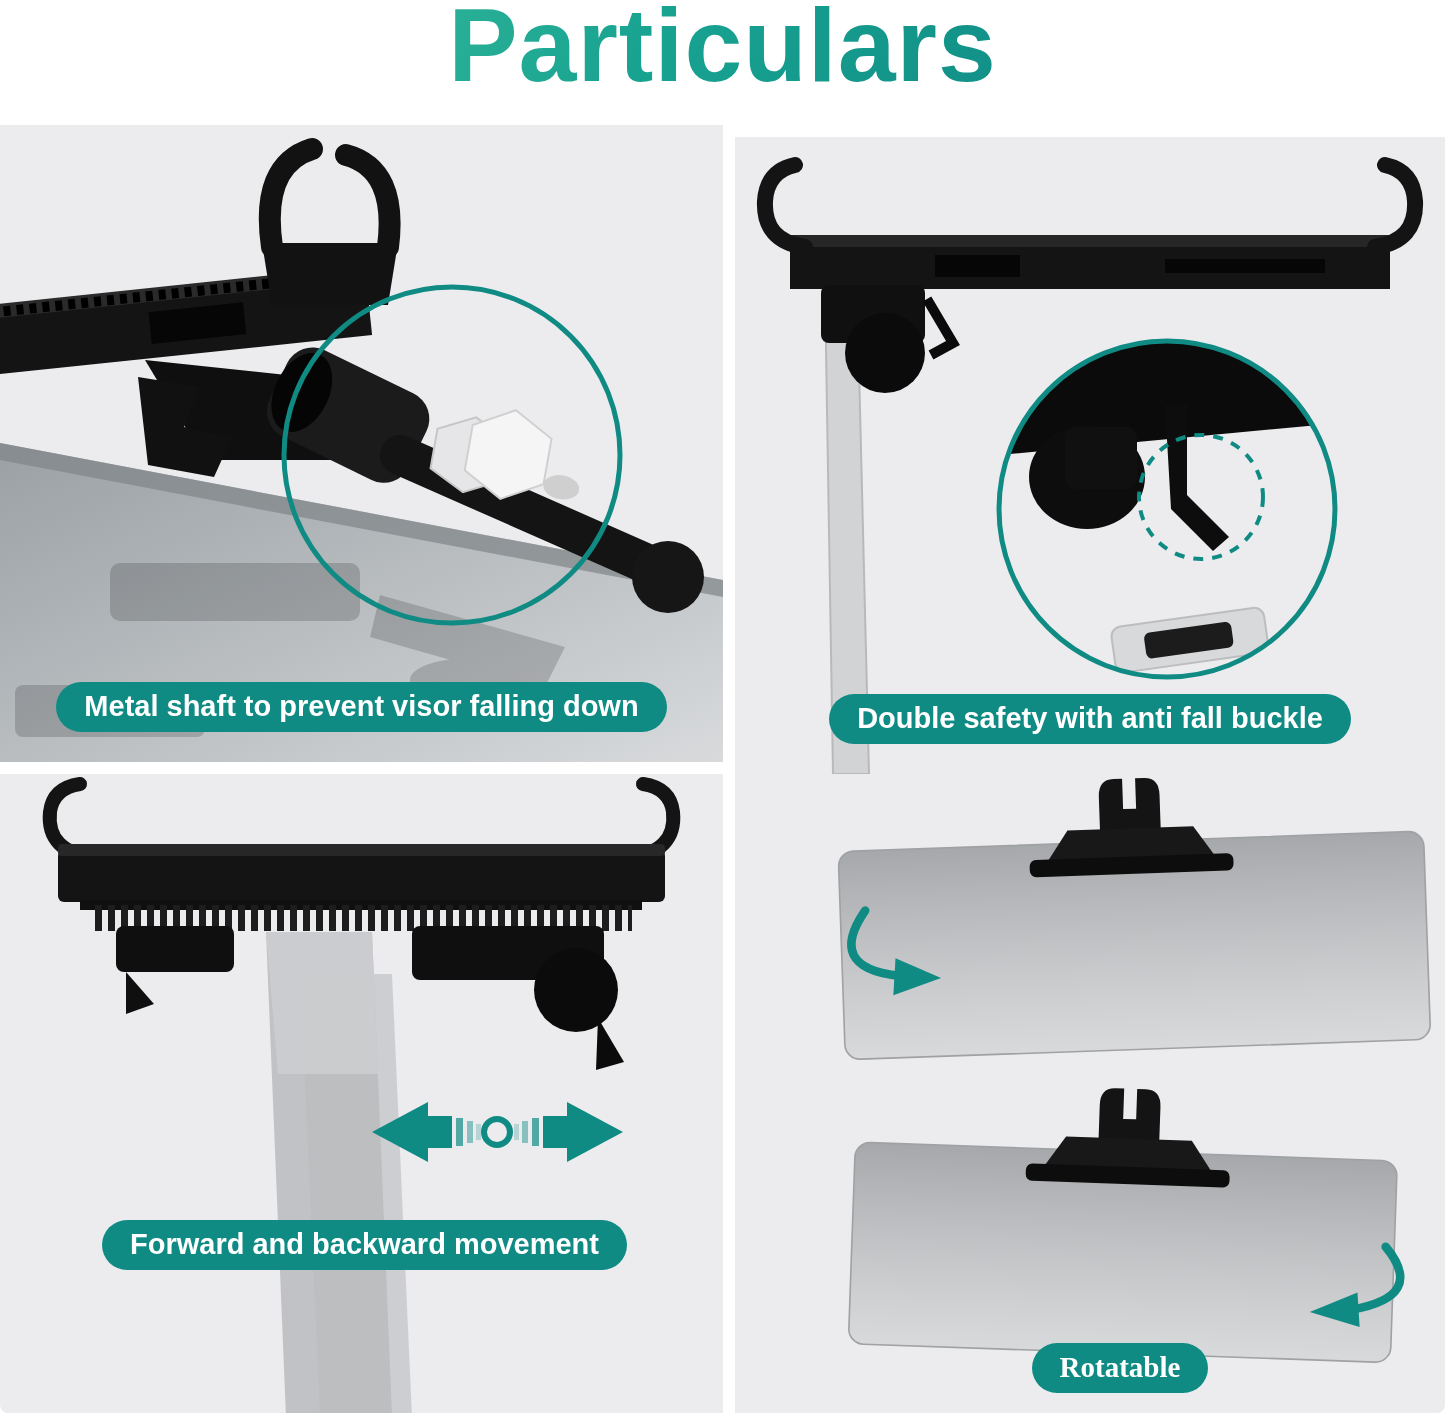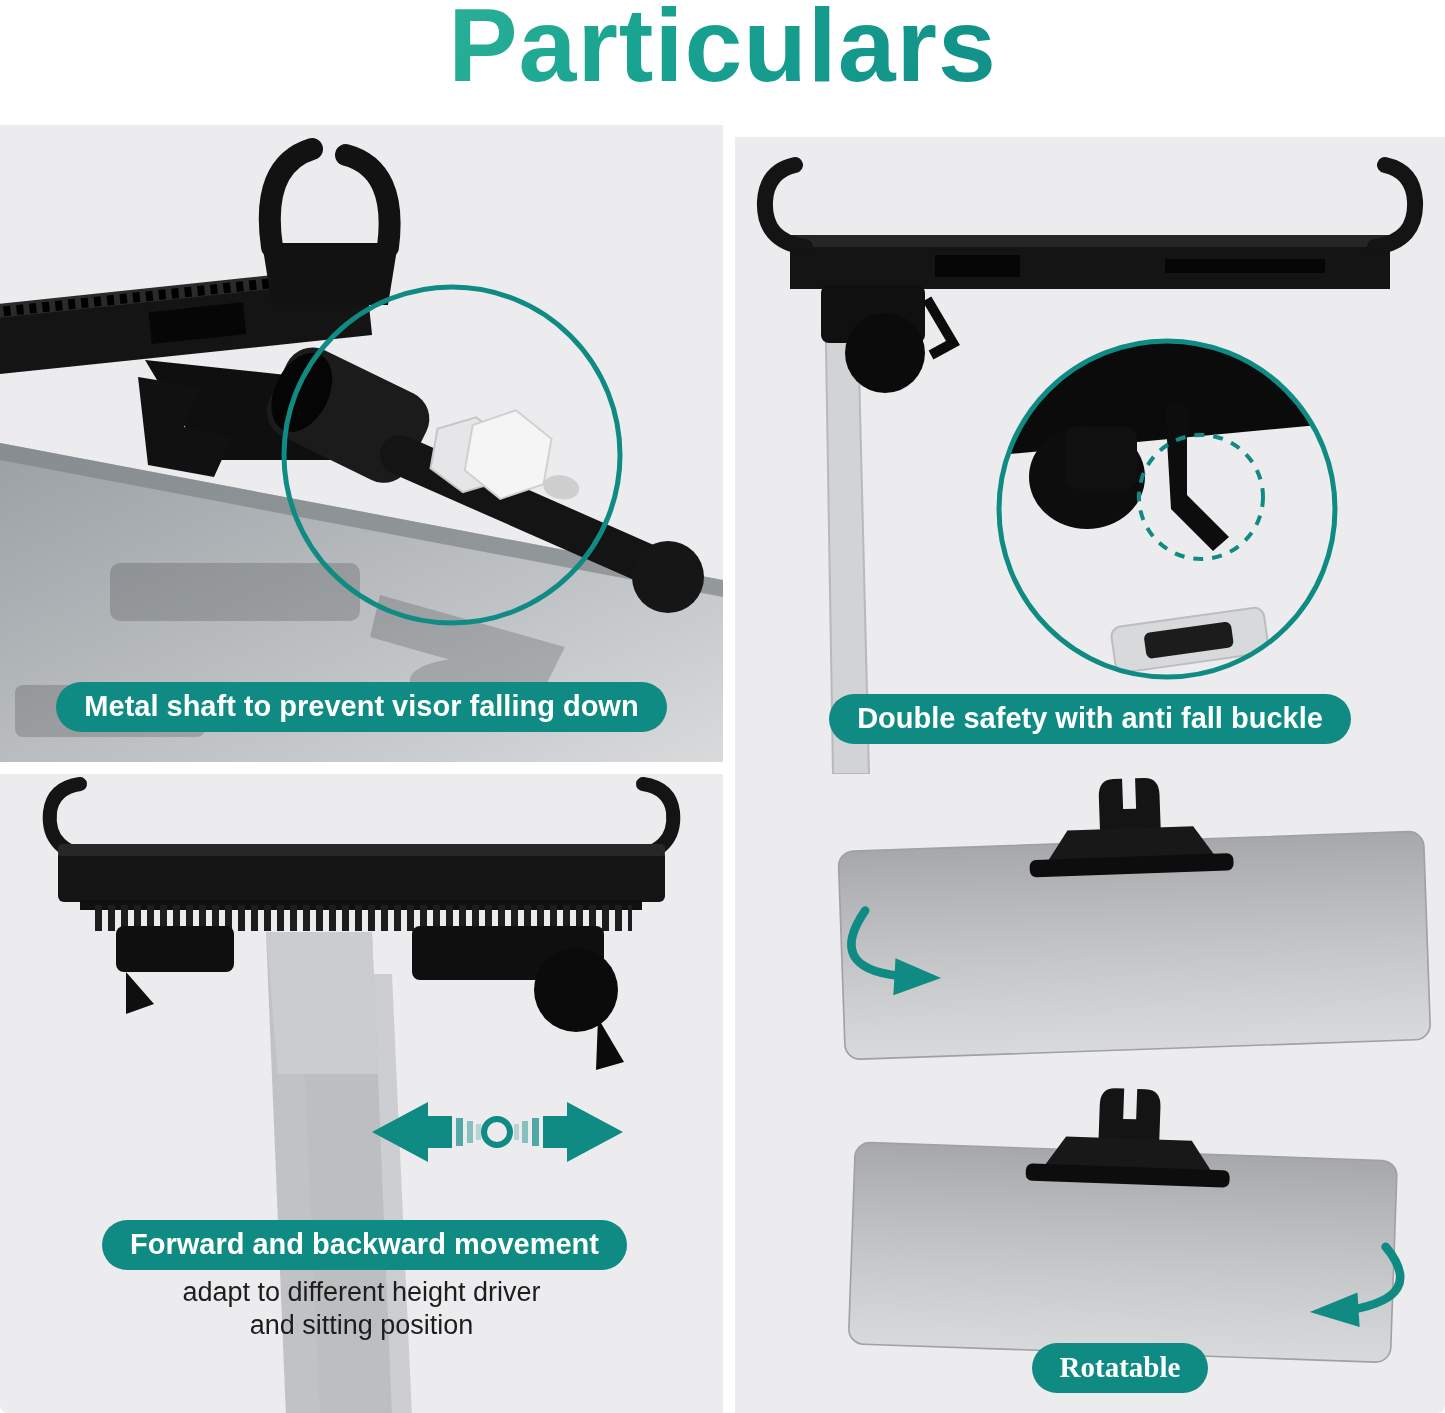--- a/index.html
+++ b/index.html
@@ -212,24 +212,20 @@
         <rect x="522" y="347" width="6" height="22" opacity="0.45"></rect>
         <rect x="532" y="344" width="7" height="28" opacity="0.7"></rect>
         <rect x="543" y="342" width="24" height="32"></rect>
         <polygon points="623,358 567,328 567,388"></polygon>
         <circle cx="497" cy="358" r="13" fill="none" stroke="#0f8b84" stroke-width="6"></circle>
       </g>
     </svg>
     <div class="caption-row">
       <span class="pill">Forward and backward movement</span>
     </div>
-    <div class="subtext">
-      <div>adapt to different height driver</div>
-      <div>and sitting position</div>
-    </div>
   </section>
 
   <section class="panel" id="p4">
     <svg viewBox="0 0 710 643">
       <defs>
         <linearGradient id="g-vis" x1="0" y1="0" x2="0" y2="1">
           <stop offset="0" stop-color="#8e9194" stop-opacity="0.75"></stop>
           <stop offset="1" stop-color="#c8cacc" stop-opacity="0.55"></stop>
         </linearGradient>
         <g id="mount">

